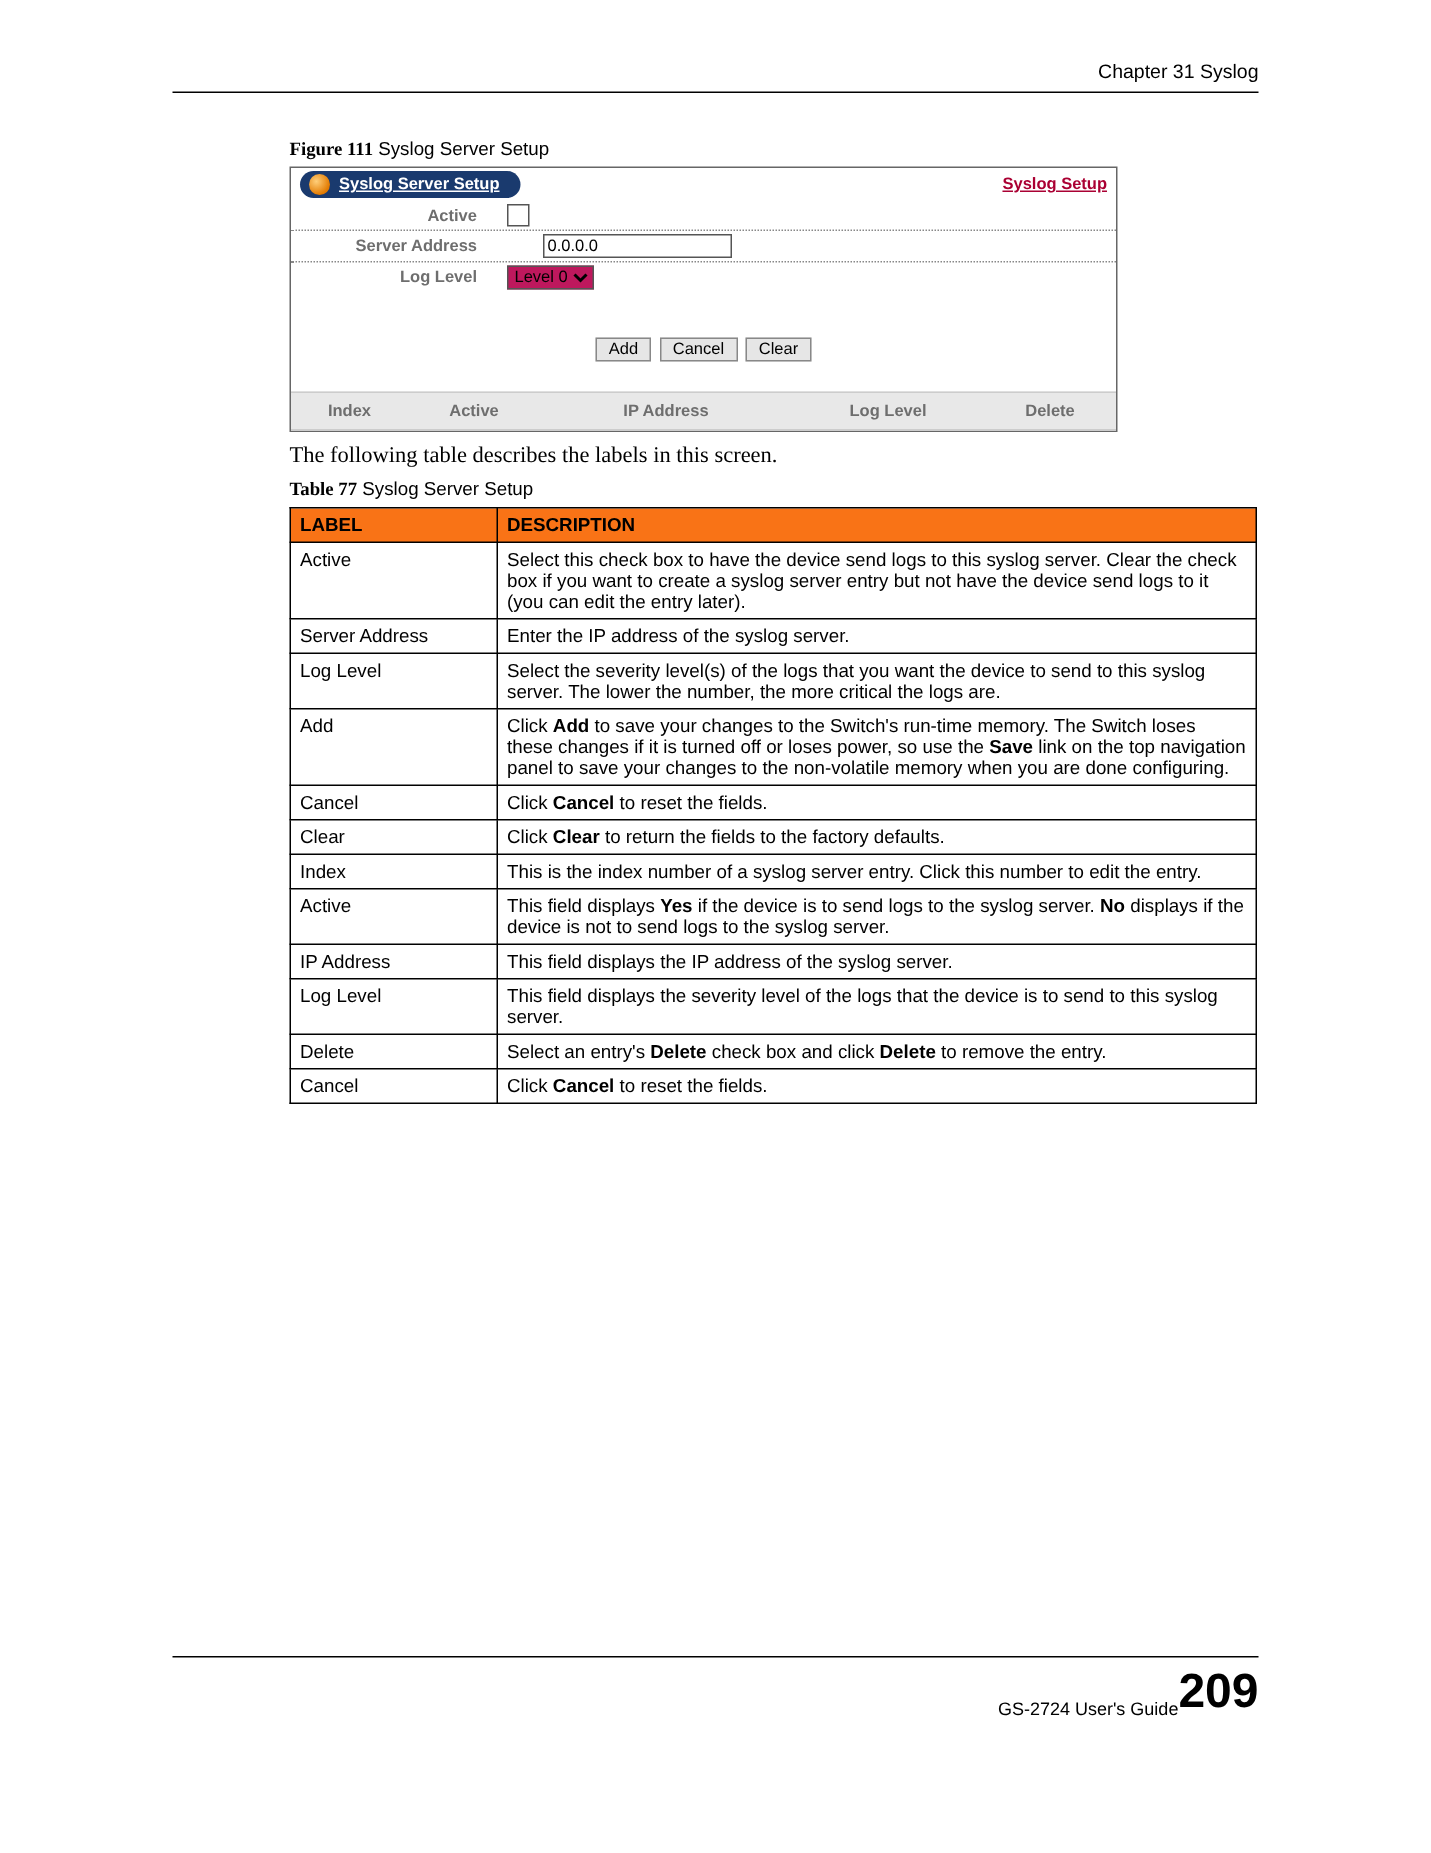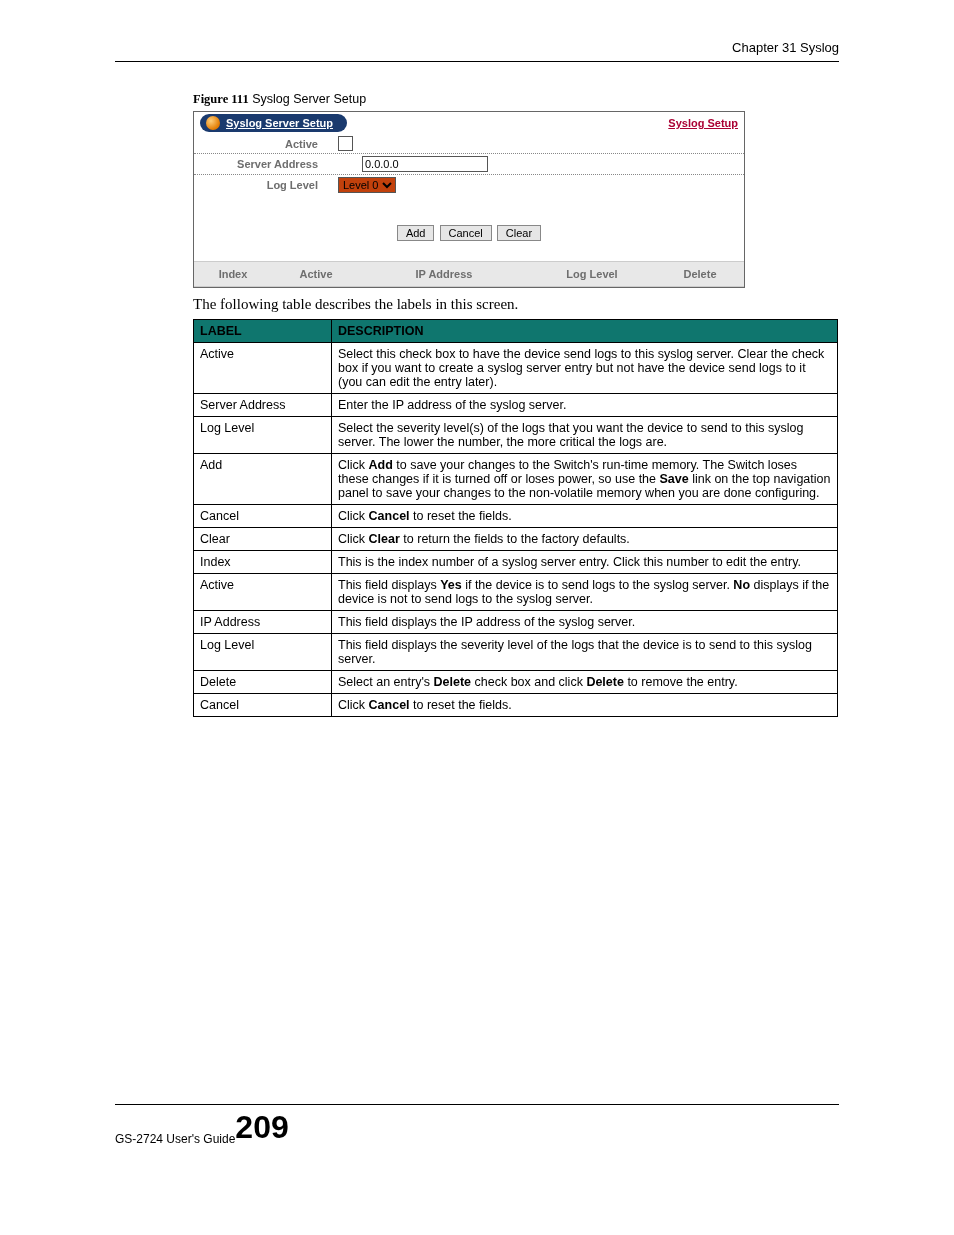--- a/index.html
+++ b/index.html
@@ -96,21 +96,21 @@
     padding: 1px 2px;
     color: #000;
     background:#fff;
     margin-left:24px;
   }
   .fig-select {
     font-family: Arial, sans-serif;
     font-size: 11px;
     border: 1px solid #555;
     color:#000;
-    background:#c2410c;
+    background:#be185d;
   }
   .fig-checkbox {
     width:13px;height:13px;border:1px solid #555;display:inline-block;background:#fff;
   }
   .btnrow {
     text-align: center;
     padding: 30px 0 20px 0;
   }
   .btn {
     font-family: Arial;
@@ -145,34 +145,34 @@
     margin-left: 78px;
     font-size: 12.5px;
   }
   table.desc th, table.desc td {
     border: 1px solid #000;
     padding: 4px 6px;
     vertical-align: top;
     text-align: left;
   }
   table.desc th {
-    background: #0f766e;
+    background: #f97316;
     font-weight: bold;
   }
 
   
   .footer {
     position: absolute;
     bottom: 34px;
     left: 115px;
     right: 115px;
     border-top: 1px solid #000;
     padding-top: 4px;
     display: flex;
-    justify-content: flex-start;
+    justify-content: flex-end;
     align-items: flex-end;
     font-size: 12px;
   }
   .pagenum {
     font-size: 32px;
     font-weight: bold;
   }
 </style>
 </head>
 <body>
@@ -220,20 +220,23 @@
       <div class="gh-active">Active</div>
       <div class="gh-ip">IP Address</div>
       <div class="gh-log">Log Level</div>
       <div class="gh-del">Delete</div>
     </div>
 
   </div>
 
   <p class="body-text">The following table describes the labels in this screen.</p>
 
+  <div class="table-caption">
+    <b>Table 77</b><span>   Syslog Server Setup</span>
+  </div>
 
   <table class="desc">
     <thead>
       <tr>
         <th style="width:125px">LABEL</th>
         <th>DESCRIPTION</th>
       </tr>
     </thead>
     <tbody id="desc-rows">
         <tr>

